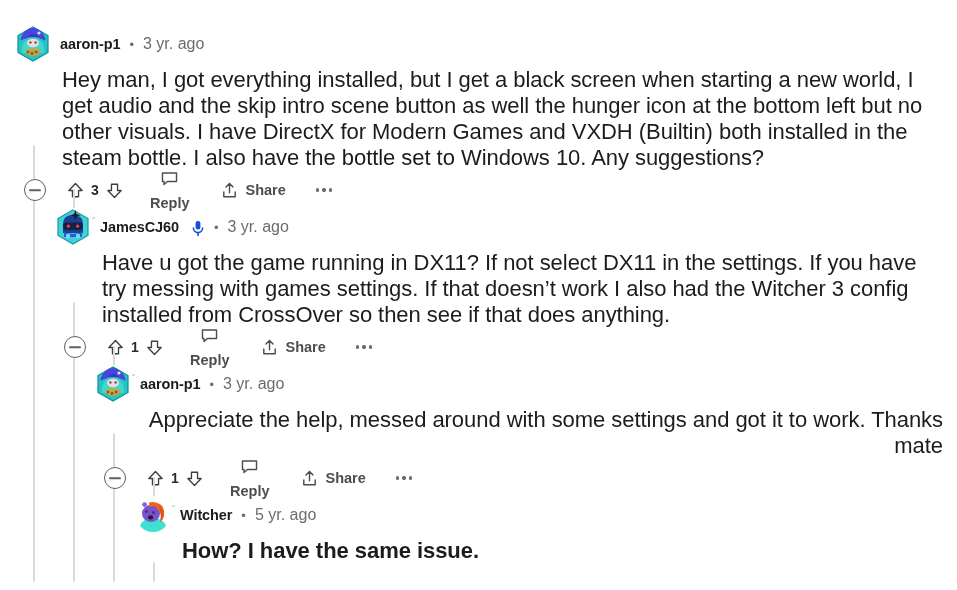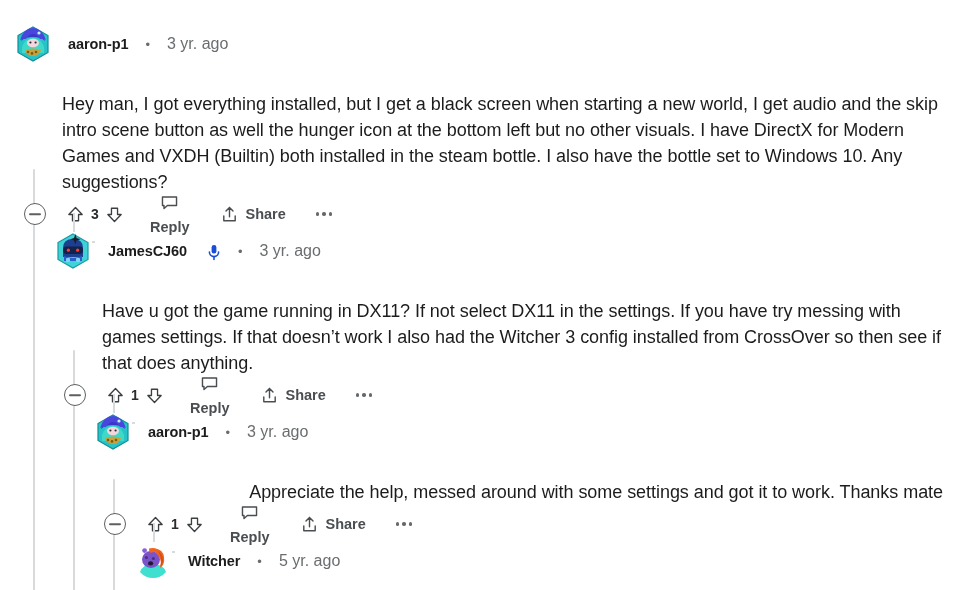--- a/index.html
+++ b/index.html
@@ -50,21 +50,21 @@
     border-bottom-left-radius: 12px;
     pointer-events: none;
   }
 
   
   .comment-header {
     position: relative;
     display: flex;
     align-items: center;
     height: 40px;
-    gap: 16px;
+    gap: 8px;
   }
 
   .avatar {
     width: 38px;
     height: 38px;
     flex: 0 0 38px;
     position: relative;
     z-index: 3;
     background: #ffffff;
   }
@@ -90,27 +90,26 @@
     padding: 0 1px;
   }
   .timestamp {
     font-size: 16px;
     color: #6a6d6f;
     white-space: nowrap;
   }
 
   
   .comment-body {
-    font-size: 18px;
+    font-size: 22px;
     line-height: 26px;
     color: #1c1c1c;
     padding-top: 3px;
     padding-bottom: 2px;
     letter-spacing: -0.05px;
-    margin-top: 24px;
   }
 
   
   .action-bar {
     position: relative;
     display: flex;
     align-items: center;
     height: 34px;
     gap: 0;
   }

